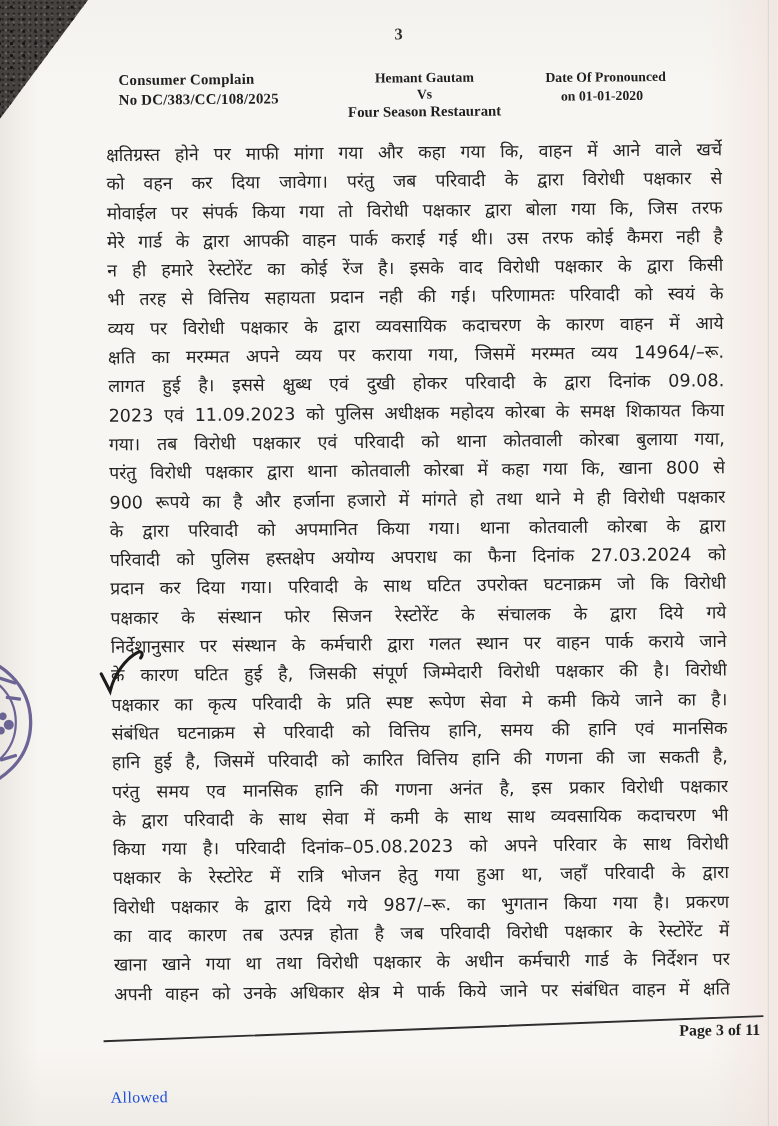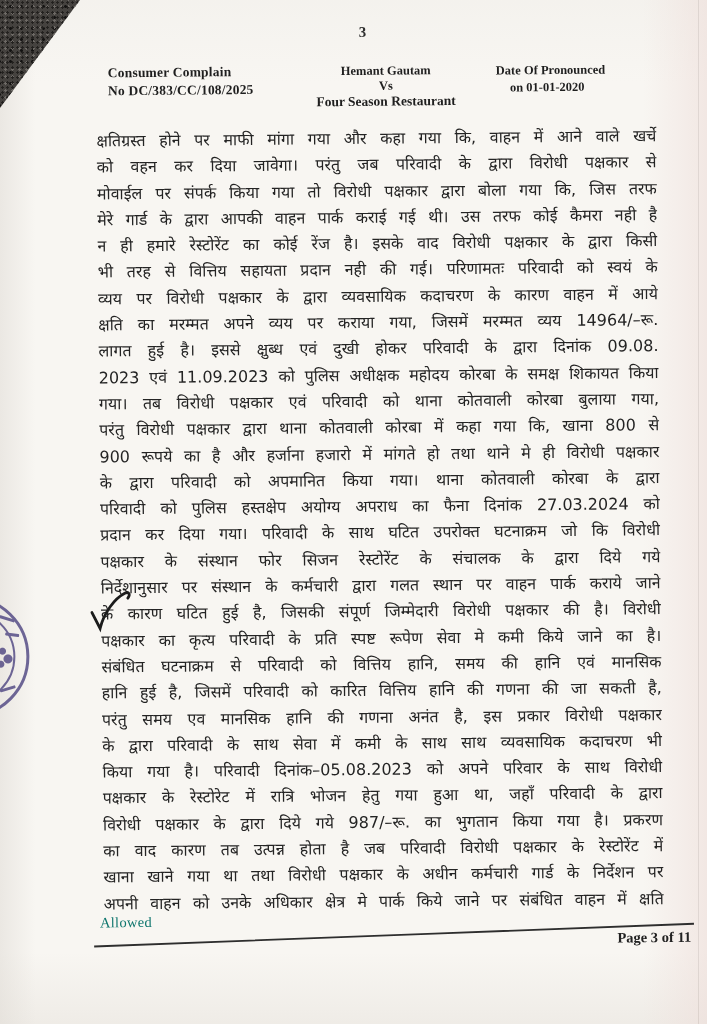--- a/index.html
+++ b/index.html
@@ -88,22 +88,22 @@
       radial-gradient(circle at 30% 80%, #4c4380 3px, transparent 4px);
   }
   .stamp .t1,.stamp .t2,.stamp .t3{
     position:absolute;background:#4c4380;height:3px;border-radius:1px;
   }
   .stamp .t1{left:92px;top:22px;width:16px;transform:rotate(18deg);}
   .stamp .t2{left:98px;top:38px;width:14px;transform:rotate(8deg);}
   .stamp .t3{left:92px;top:92px;width:16px;transform:rotate(-16deg);}
   .footer-rule{position:absolute;left:88px;top:924px;width:604px;height:24px;}
   .footer-left{
-    position:absolute;left:96px;top:912px;
-    font-size:14.5px;color:#0f766e;letter-spacing:.3px;
+    position:absolute;left:96px;top:988px;
+    font-size:14.5px;color:#1d4ed8;letter-spacing:.3px;
   }
   .footer-right{
     position:absolute;right:20px;top:932px;width:140px;text-align:right;
     font-size:14.5px;font-weight:bold;color:#222;
   }
   .page-edge{
     position:absolute;right:8px;top:0;bottom:0;width:1px;
     background:rgba(90,80,75,.12);
   }
 </style>

